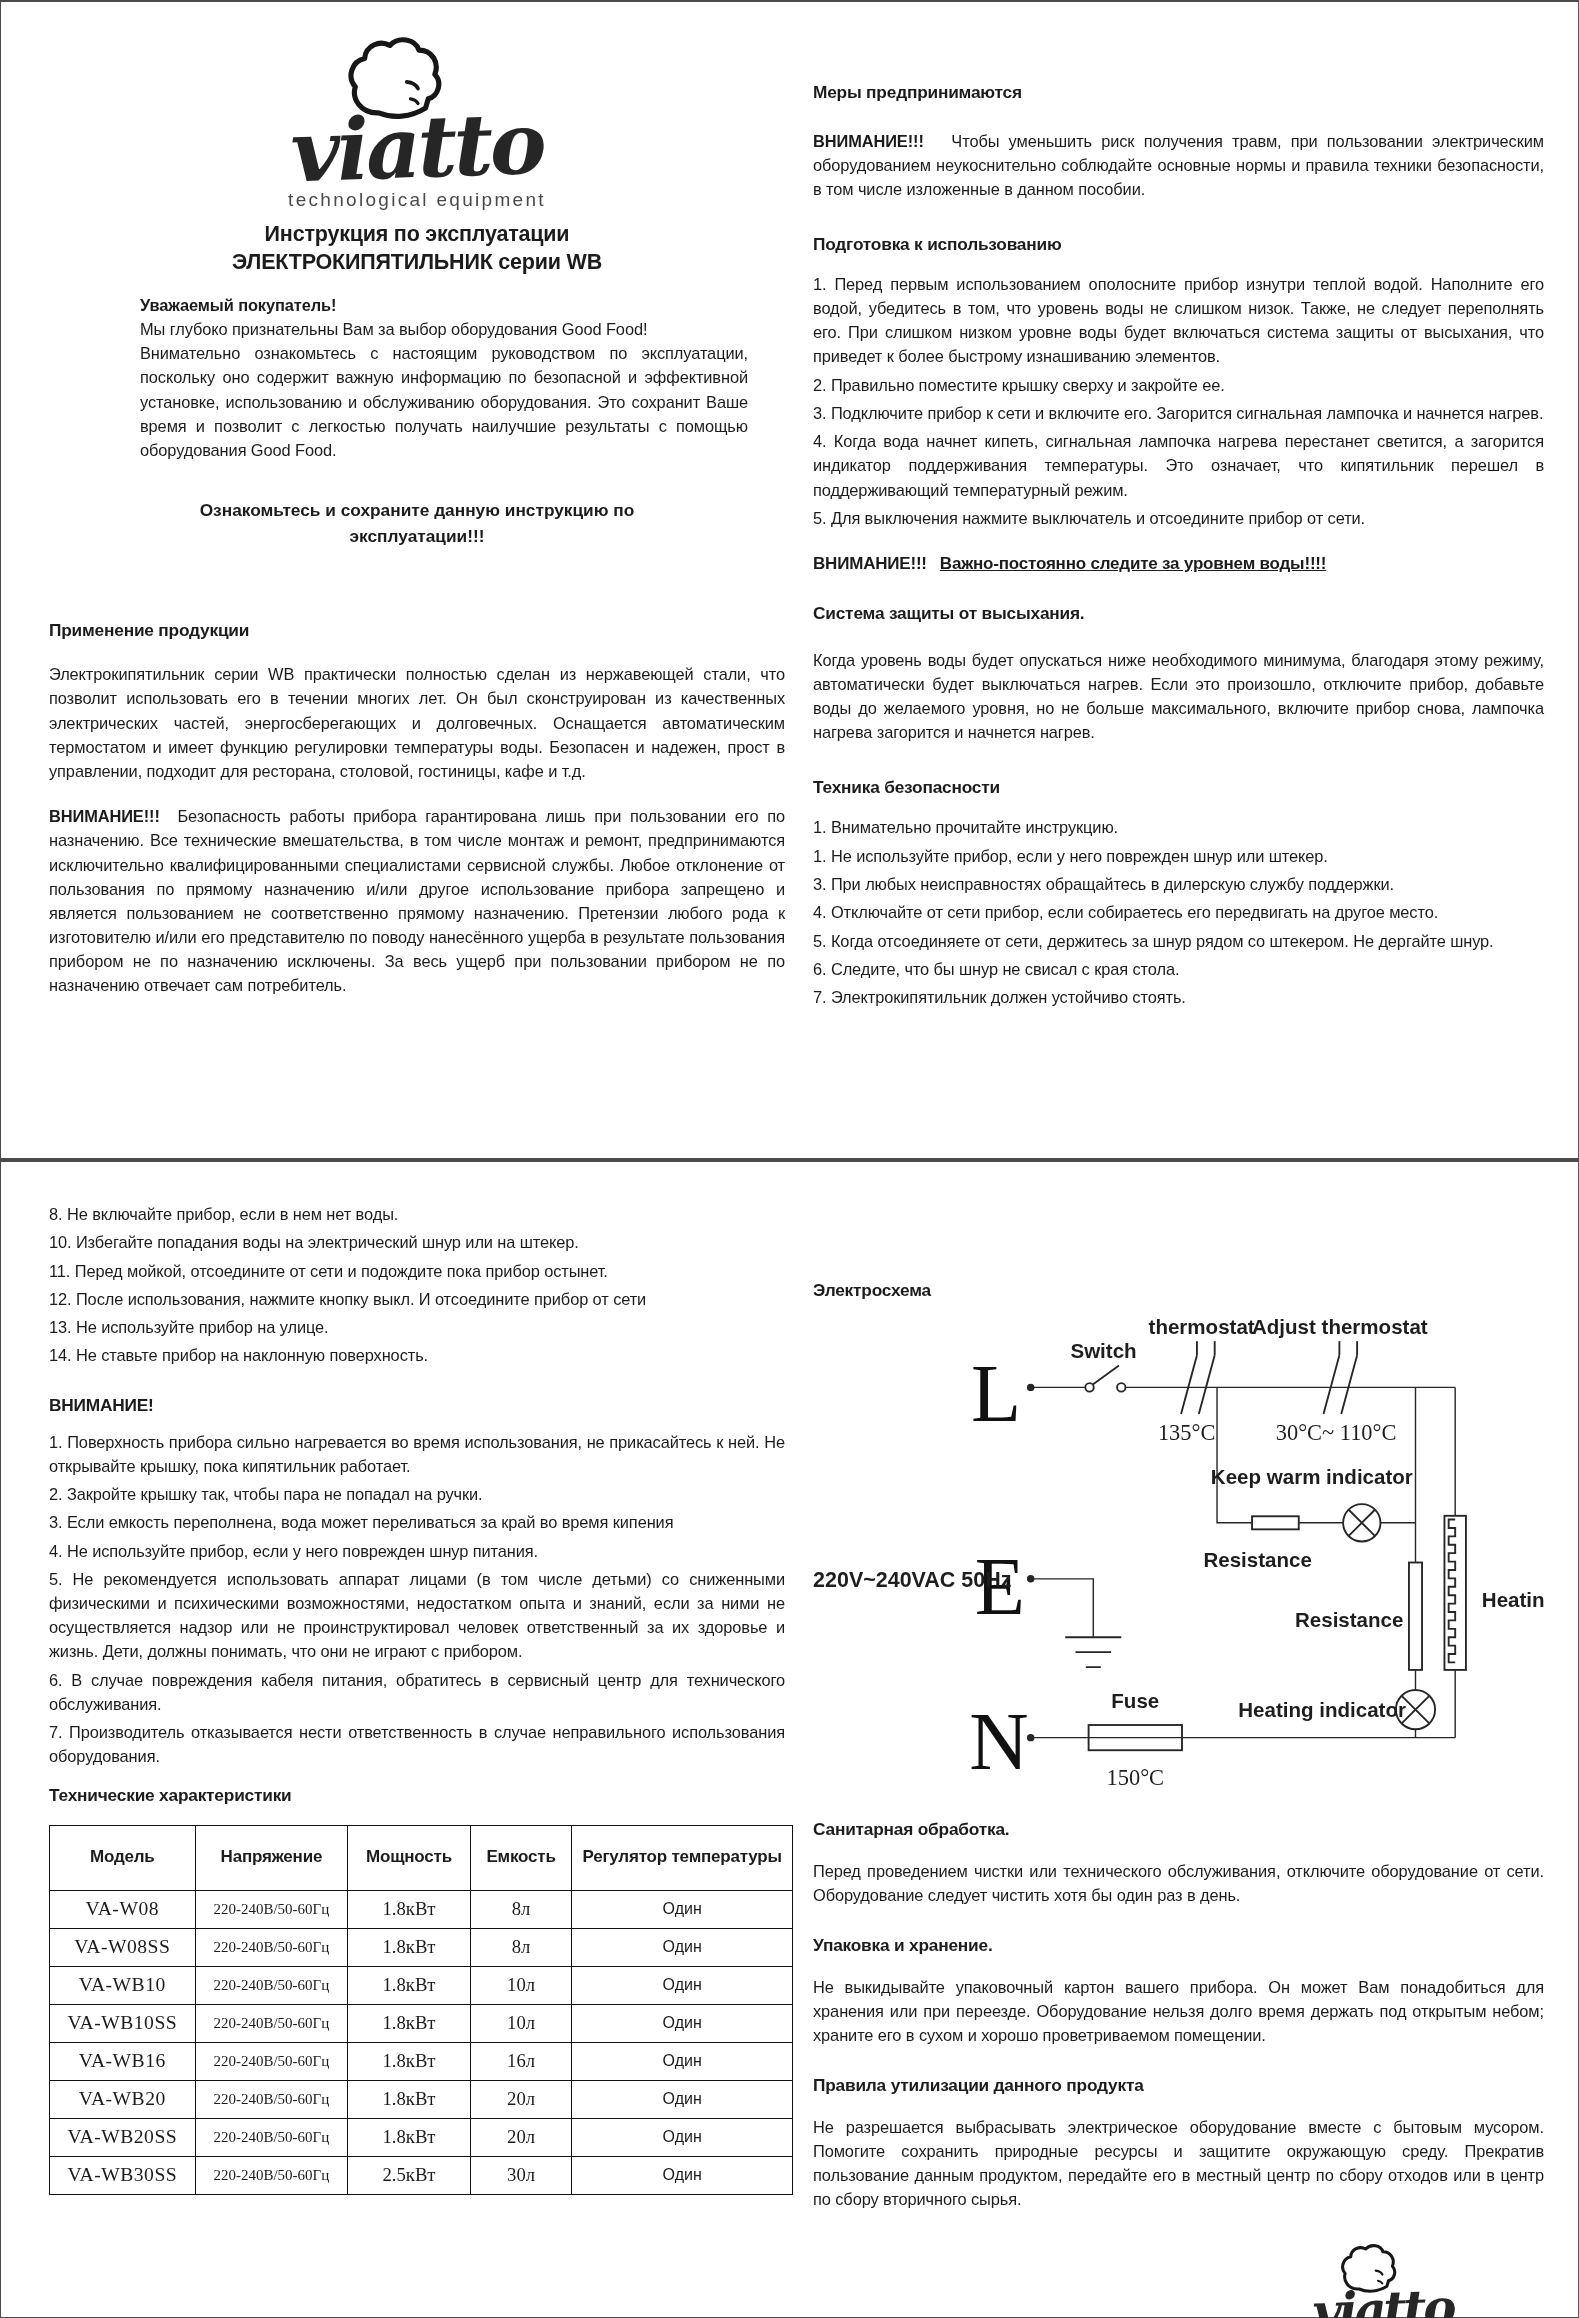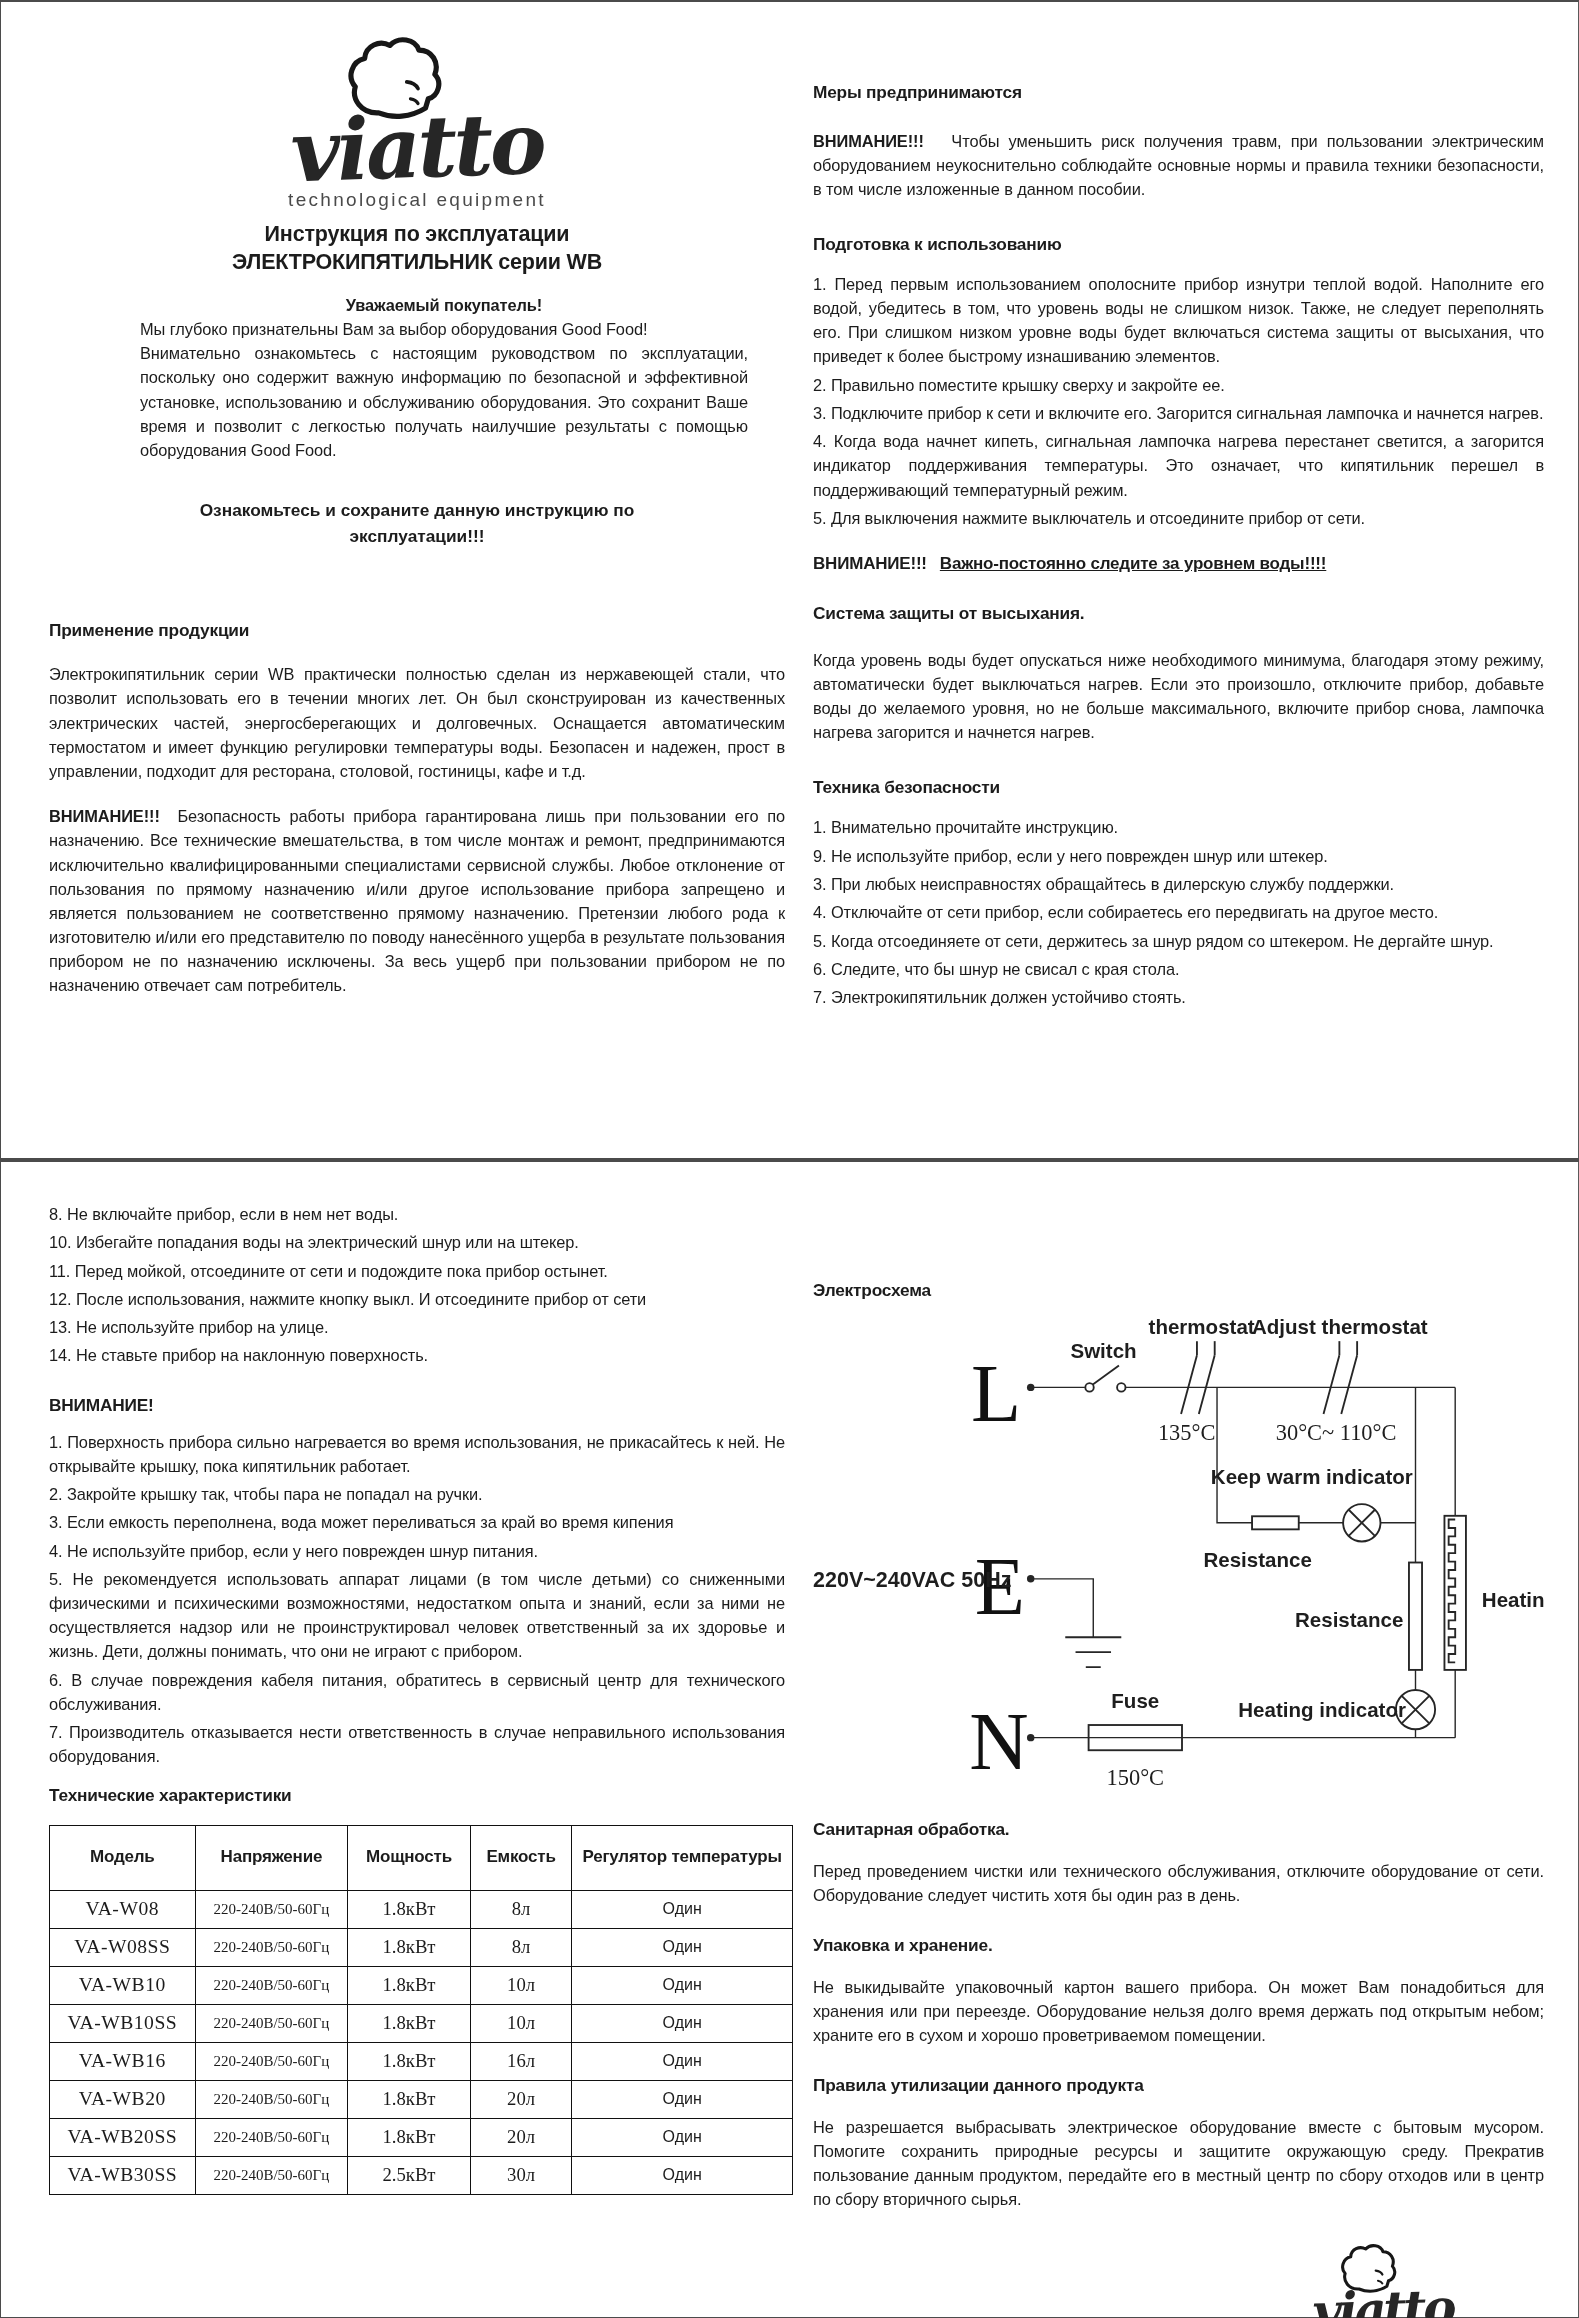--- a/index.html
+++ b/index.html
@@ -107,21 +107,21 @@
     <div class="brand">viatto</div>
     <div class="tagline">technological equipment</div>
   </div>
 
   <div class="doc-title">
     <div>Инструкция по эксплуатации</div>
     <div>ЭЛЕКТРОКИПЯТИЛЬНИК серии WB</div>
   </div>
 
   <div class="greeting">
-    <p class="body-text" style="font-weight:bold;text-align:center;">Уважаемый покупатель!</p>
+    <p class="body-text" style="font-weight:bold;text-align:left;">Уважаемый покупатель!</p>
     <p class="body-text">Мы глубоко признательны Вам за выбор оборудования Good Food!</p>
     <p class="body-text">Внимательно ознакомьтесь с настоящим руководством по эксплуатации, поскольку оно содержит важную информацию по безопасной и эффективной установке, использованию и обслуживанию оборудования. Это сохранит Ваше время и позволит с легкостью получать наилучшие результаты с помощью оборудования Good Food.</p>
   </div>
 
   <p class="save-note">Ознакомьтесь и сохраните данную инструкцию по эксплуатации!!!</p>
 
   <p class="heading usage">Применение продукции</p>
   <p class="body-text usage-text">Электрокипятильник серии WB практически полностью сделан из нержавеющей стали, что позволит использовать его в течении многих лет. Он был сконструирован из качественных электрических частей, энергосберегающих и долговечных. Оснащается автоматическим термостатом и имеет функцию регулировки температуры воды. Безопасен и надежен, прост в управлении, подходит для ресторана, столовой, гостиницы, кафе и т.д.</p>
 
   <p class="body-text warn-para"><b class="lead">ВНИМАНИЕ!!!</b>&nbsp; <span>Безопасность работы прибора гарантирована лишь при пользовании его по назначению. Все технические вмешательства, в том числе монтаж и ремонт, предпринимаются исключительно квалифицированными специалистами сервисной службы. Любое отклонение от пользования по прямому назначению и/или другое использование прибора запрещено и является пользованием не соответственно прямому назначению. Претензии любого рода к изготовителю и/или его представителю по поводу нанесённого ущерба в результате пользования прибором не по назначению исключены. За весь ущерб при пользовании прибором не по назначению отвечает сам потребитель.</span></p>
@@ -141,21 +141,21 @@
     </div>
 
   <p class="level-warn"><b>ВНИМАНИЕ!!!</b><b class="ul">Важно-постоянно следите за уровнем воды!!!!</b></p>
 
   <p class="heading dry">Система защиты от высыхания.</p>
   <p class="body-text dry-text">Когда уровень воды будет опускаться ниже необходимого минимума, благодаря этому режиму, автоматически будет выключаться нагрев. Если это произошло, отключите прибор, добавьте воды до желаемого уровня, но не больше максимального, включите прибор снова, лампочка нагрева загорится и начнется нагрев.</p>
 
   <p class="heading safety">Техника безопасности</p>
   <div class="list">
       <p class="li">1. Внимательно прочитайте инструкцию.</p>
-      <p class="li">9. Не используйте прибор, если у него поврежден шнур или штекер.</p>
+      <p class="li">1. Не используйте прибор, если у него поврежден шнур или штекер.</p>
       <p class="li">3. При любых неисправностях обращайтесь в дилерскую службу поддержки.</p>
       <p class="li">4. Отключайте от сети прибор, если собираетесь его передвигать на другое место.</p>
       <p class="li">5. Когда отсоединяете от сети, держитесь за шнур рядом со штекером. Не дергайте шнур.</p>
       <p class="li">6. Следите, что бы шнур не свисал с края стола.</p>
       <p class="li">7. Электрокипятильник должен устойчиво стоять.</p>
     </div>
 </div>
 
 <div class="col" id="p2-left">
   <div class="list cont">

